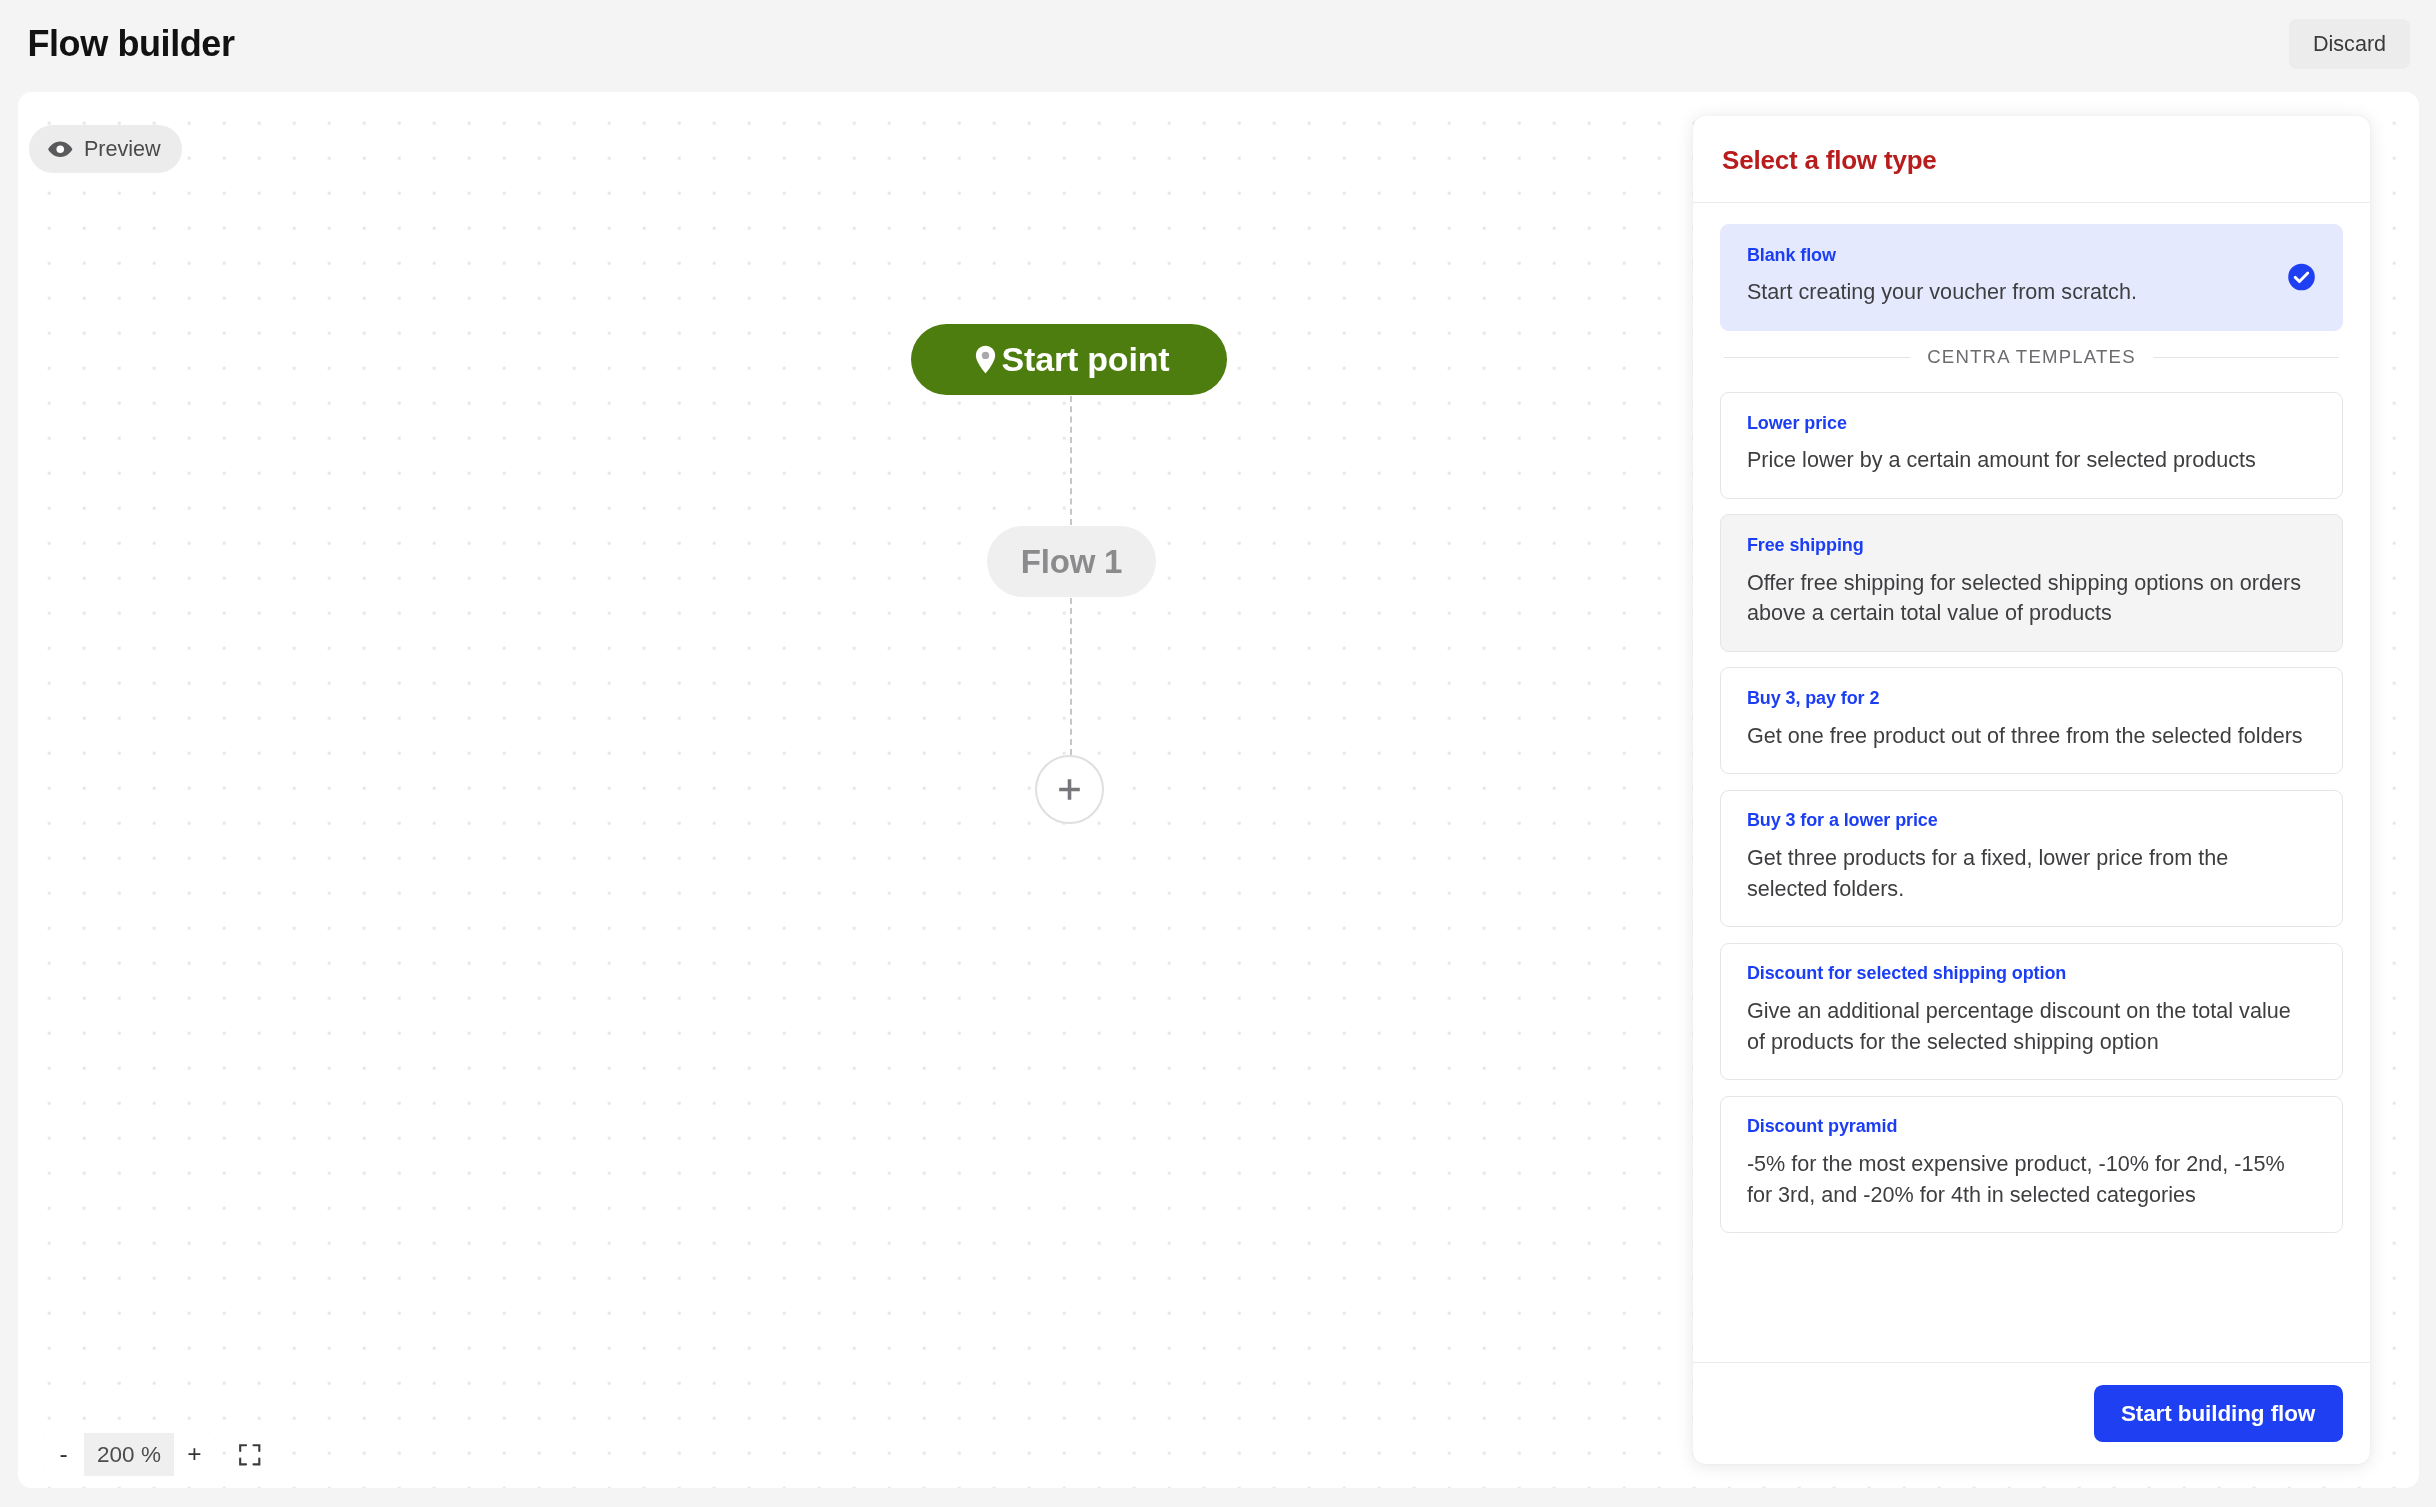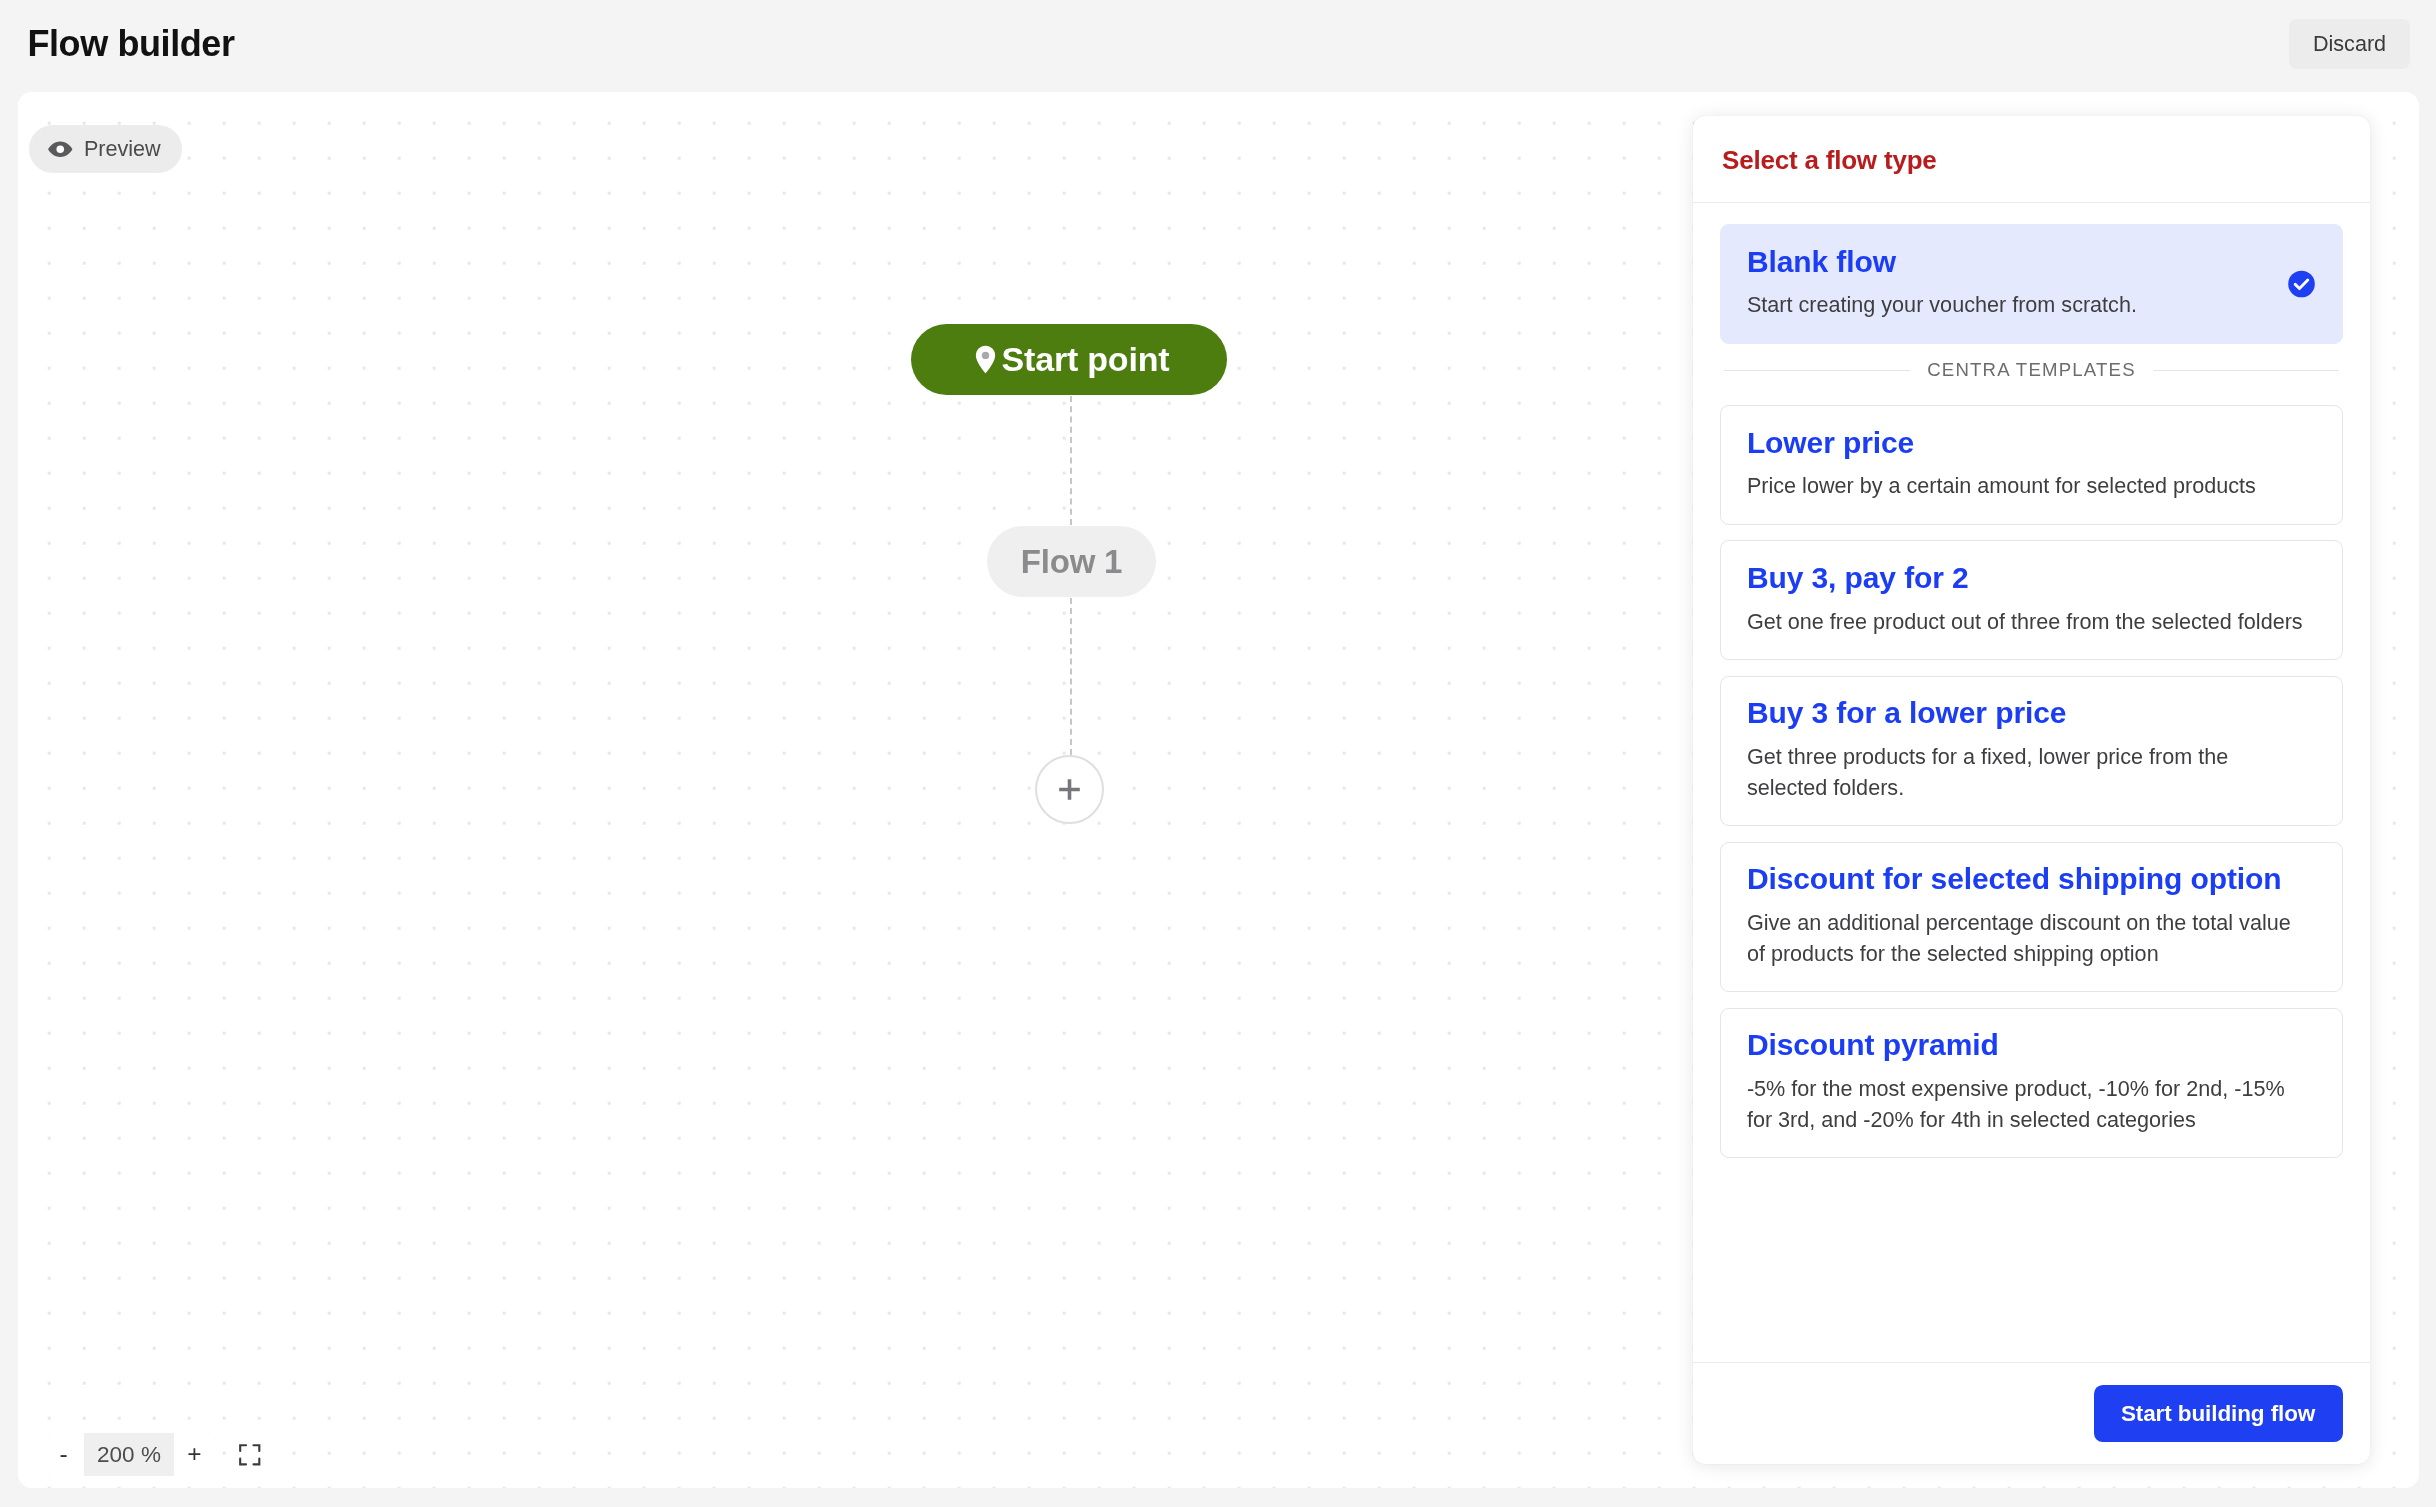--- a/index.html
+++ b/index.html
@@ -152,21 +152,21 @@
     background: #ffffff;
     position: relative;
   }
   .card.selected {
     background: #e5e9fd; border-color: #e5e9fd;
   }
   .card.hovered {
     background: #f4f4f5;
   }
   .card-title {
-    font-size: 30px; font-weight: 700; color: #1b3ef5;
+    font-size: 18px; font-weight: 700; color: #1b3ef5;
     margin-bottom: 11.8px; letter-spacing: -0.1px;
   }
   .card-desc {
     font-size: 21.6px; color: #3e3e41; line-height: 1.42; max-width: 559px;
   }
   .check-icon {
     position: absolute; right: 25.5px; top: 50%;
     transform: translateY(-50%);
     width: 29px; height: 29px; display: block;
   }
@@ -282,20 +282,24 @@
       <span class="line"></span>
       <span class="text">CENTRA TEMPLATES</span>
       <span class="line"></span>
     </div>
 
     <div id="templates-list">
         <div class="card">
           <div class="card-title">Lower price</div>
           <div class="card-desc">Price lower by a certain amount for selected products</div>
         </div>
+        <div class="card hovered">
+          <div class="card-title">Free shipping</div>
+          <div class="card-desc">Offer free shipping for selected shipping options on orders above a certain total value of products</div>
+        </div>
         <div class="card">
           <div class="card-title">Buy 3, pay for 2</div>
           <div class="card-desc">Get one free product out of three from the selected folders</div>
         </div>
         <div class="card">
           <div class="card-title">Buy 3 for a lower price</div>
           <div class="card-desc">Get three products for a fixed, lower price from the selected folders.</div>
         </div>
         <div class="card">
           <div class="card-title">Discount for selected shipping option</div>

